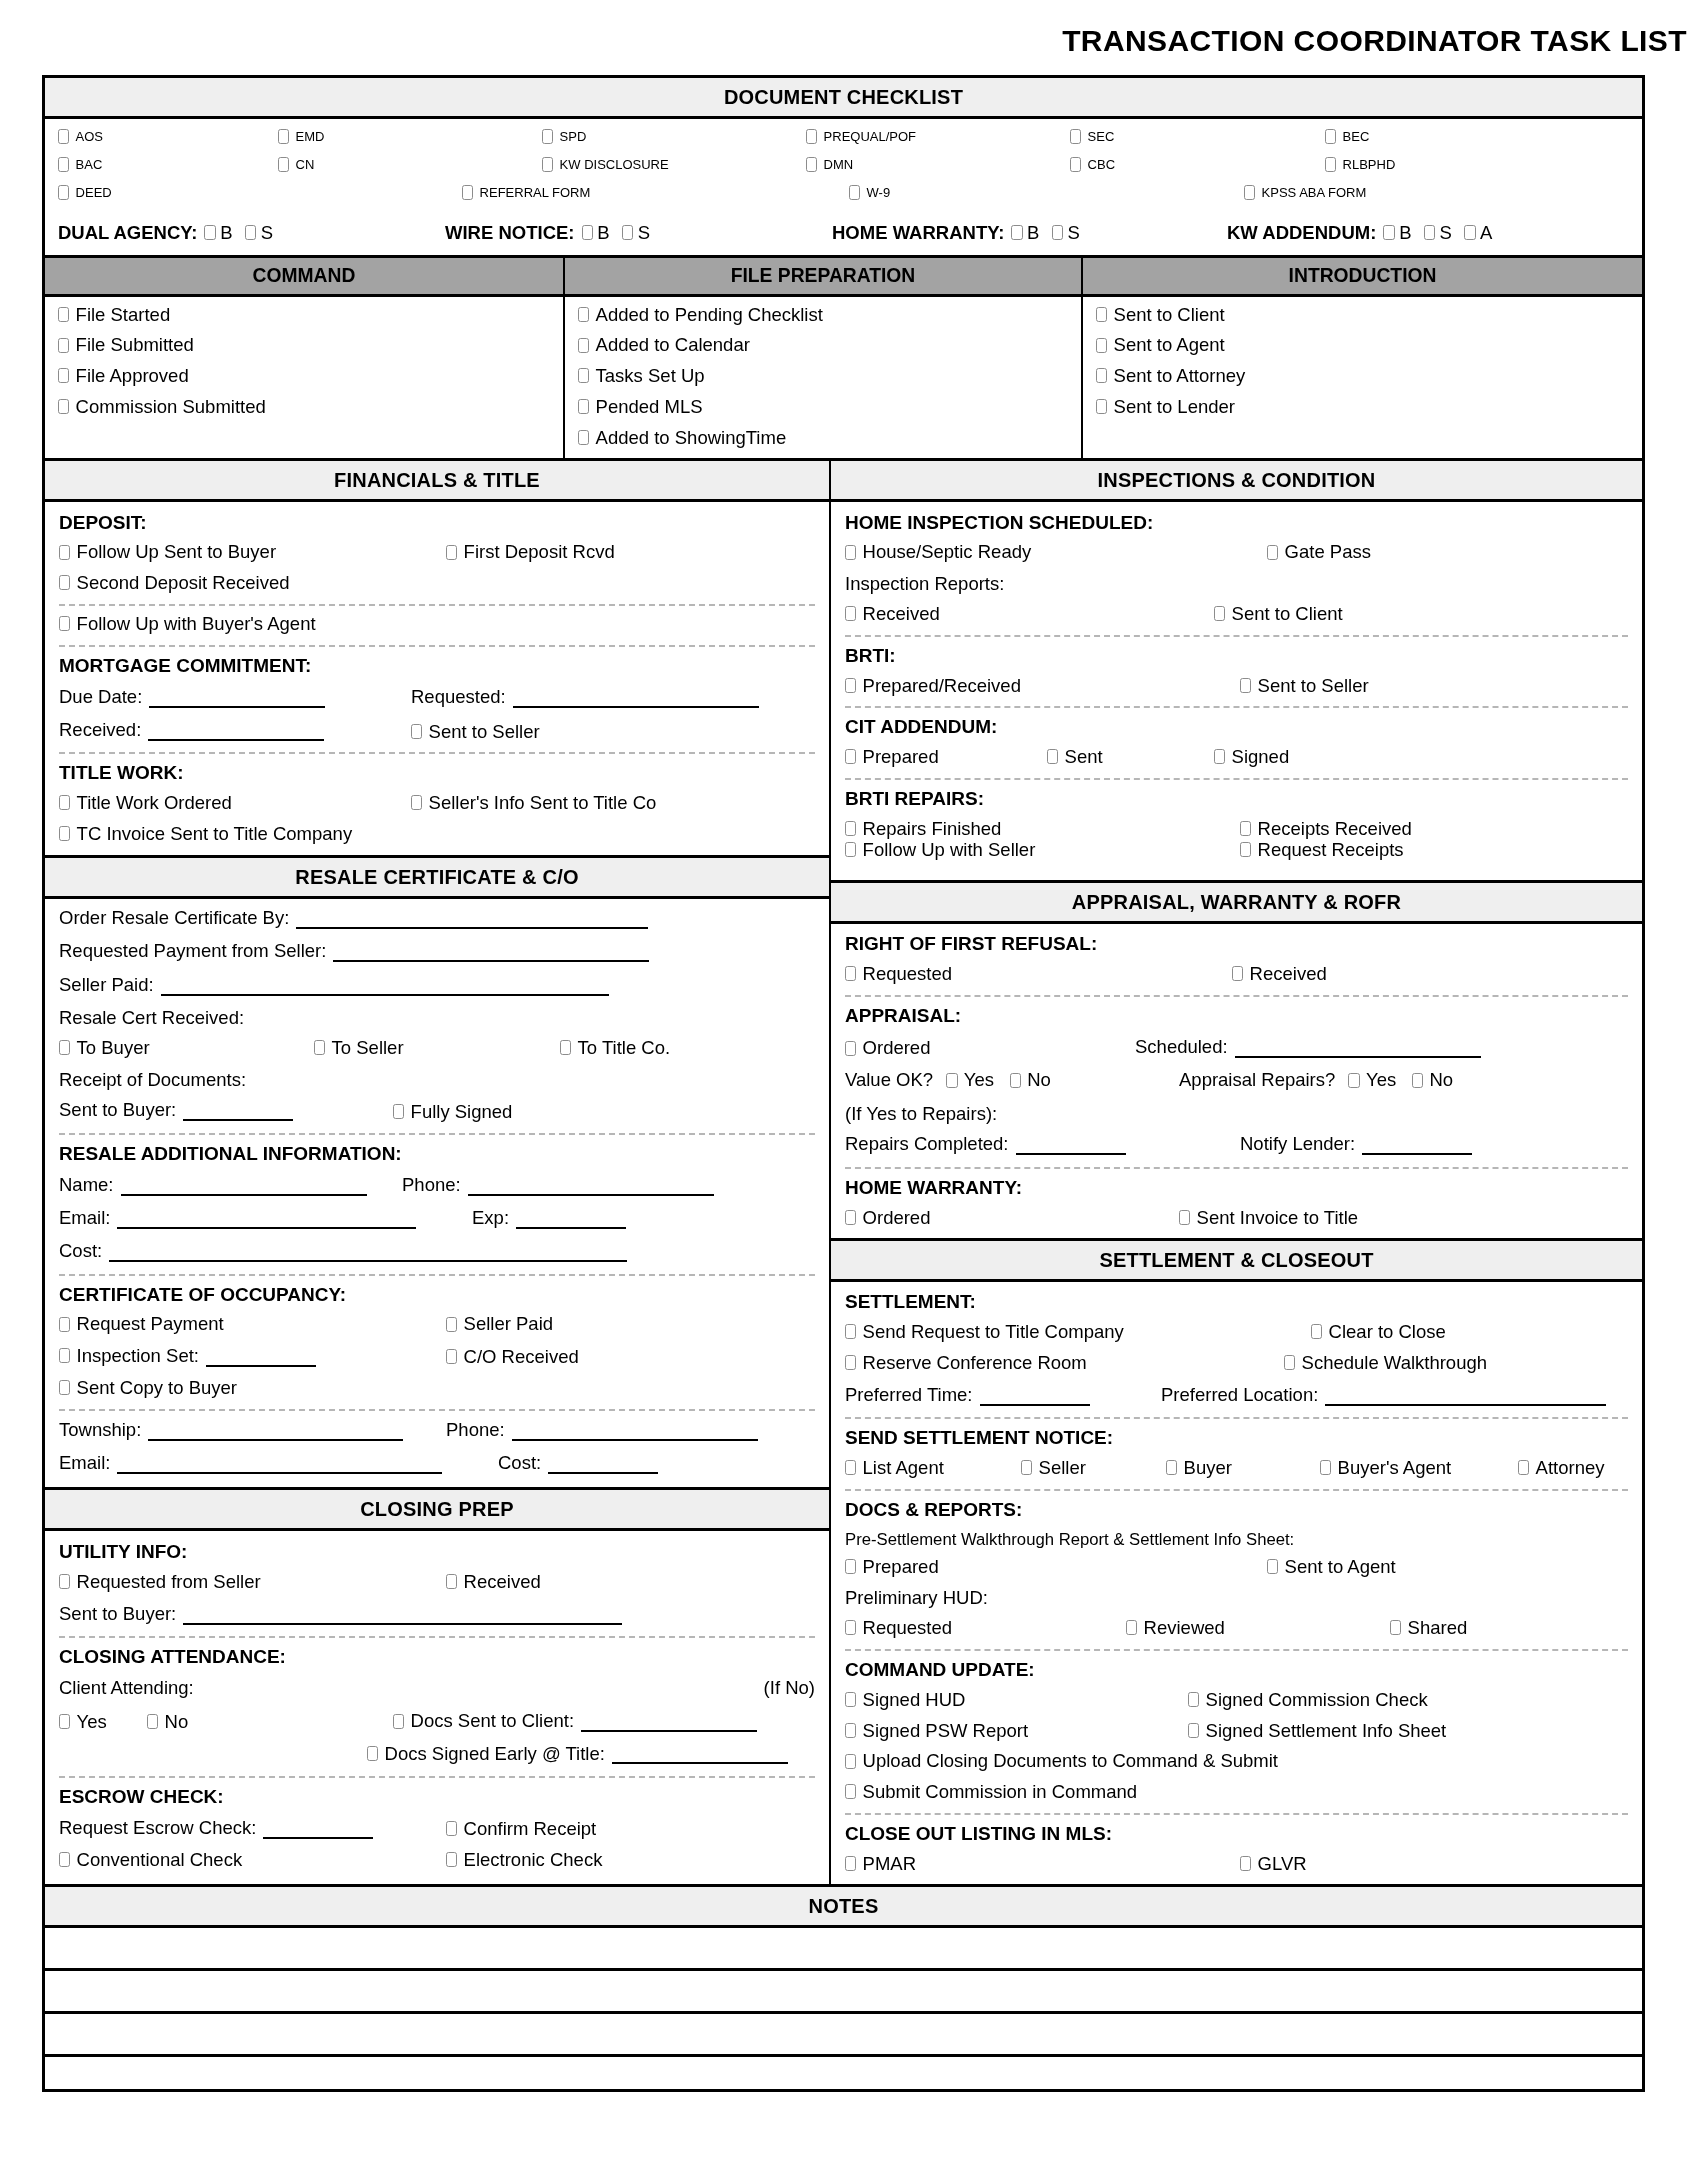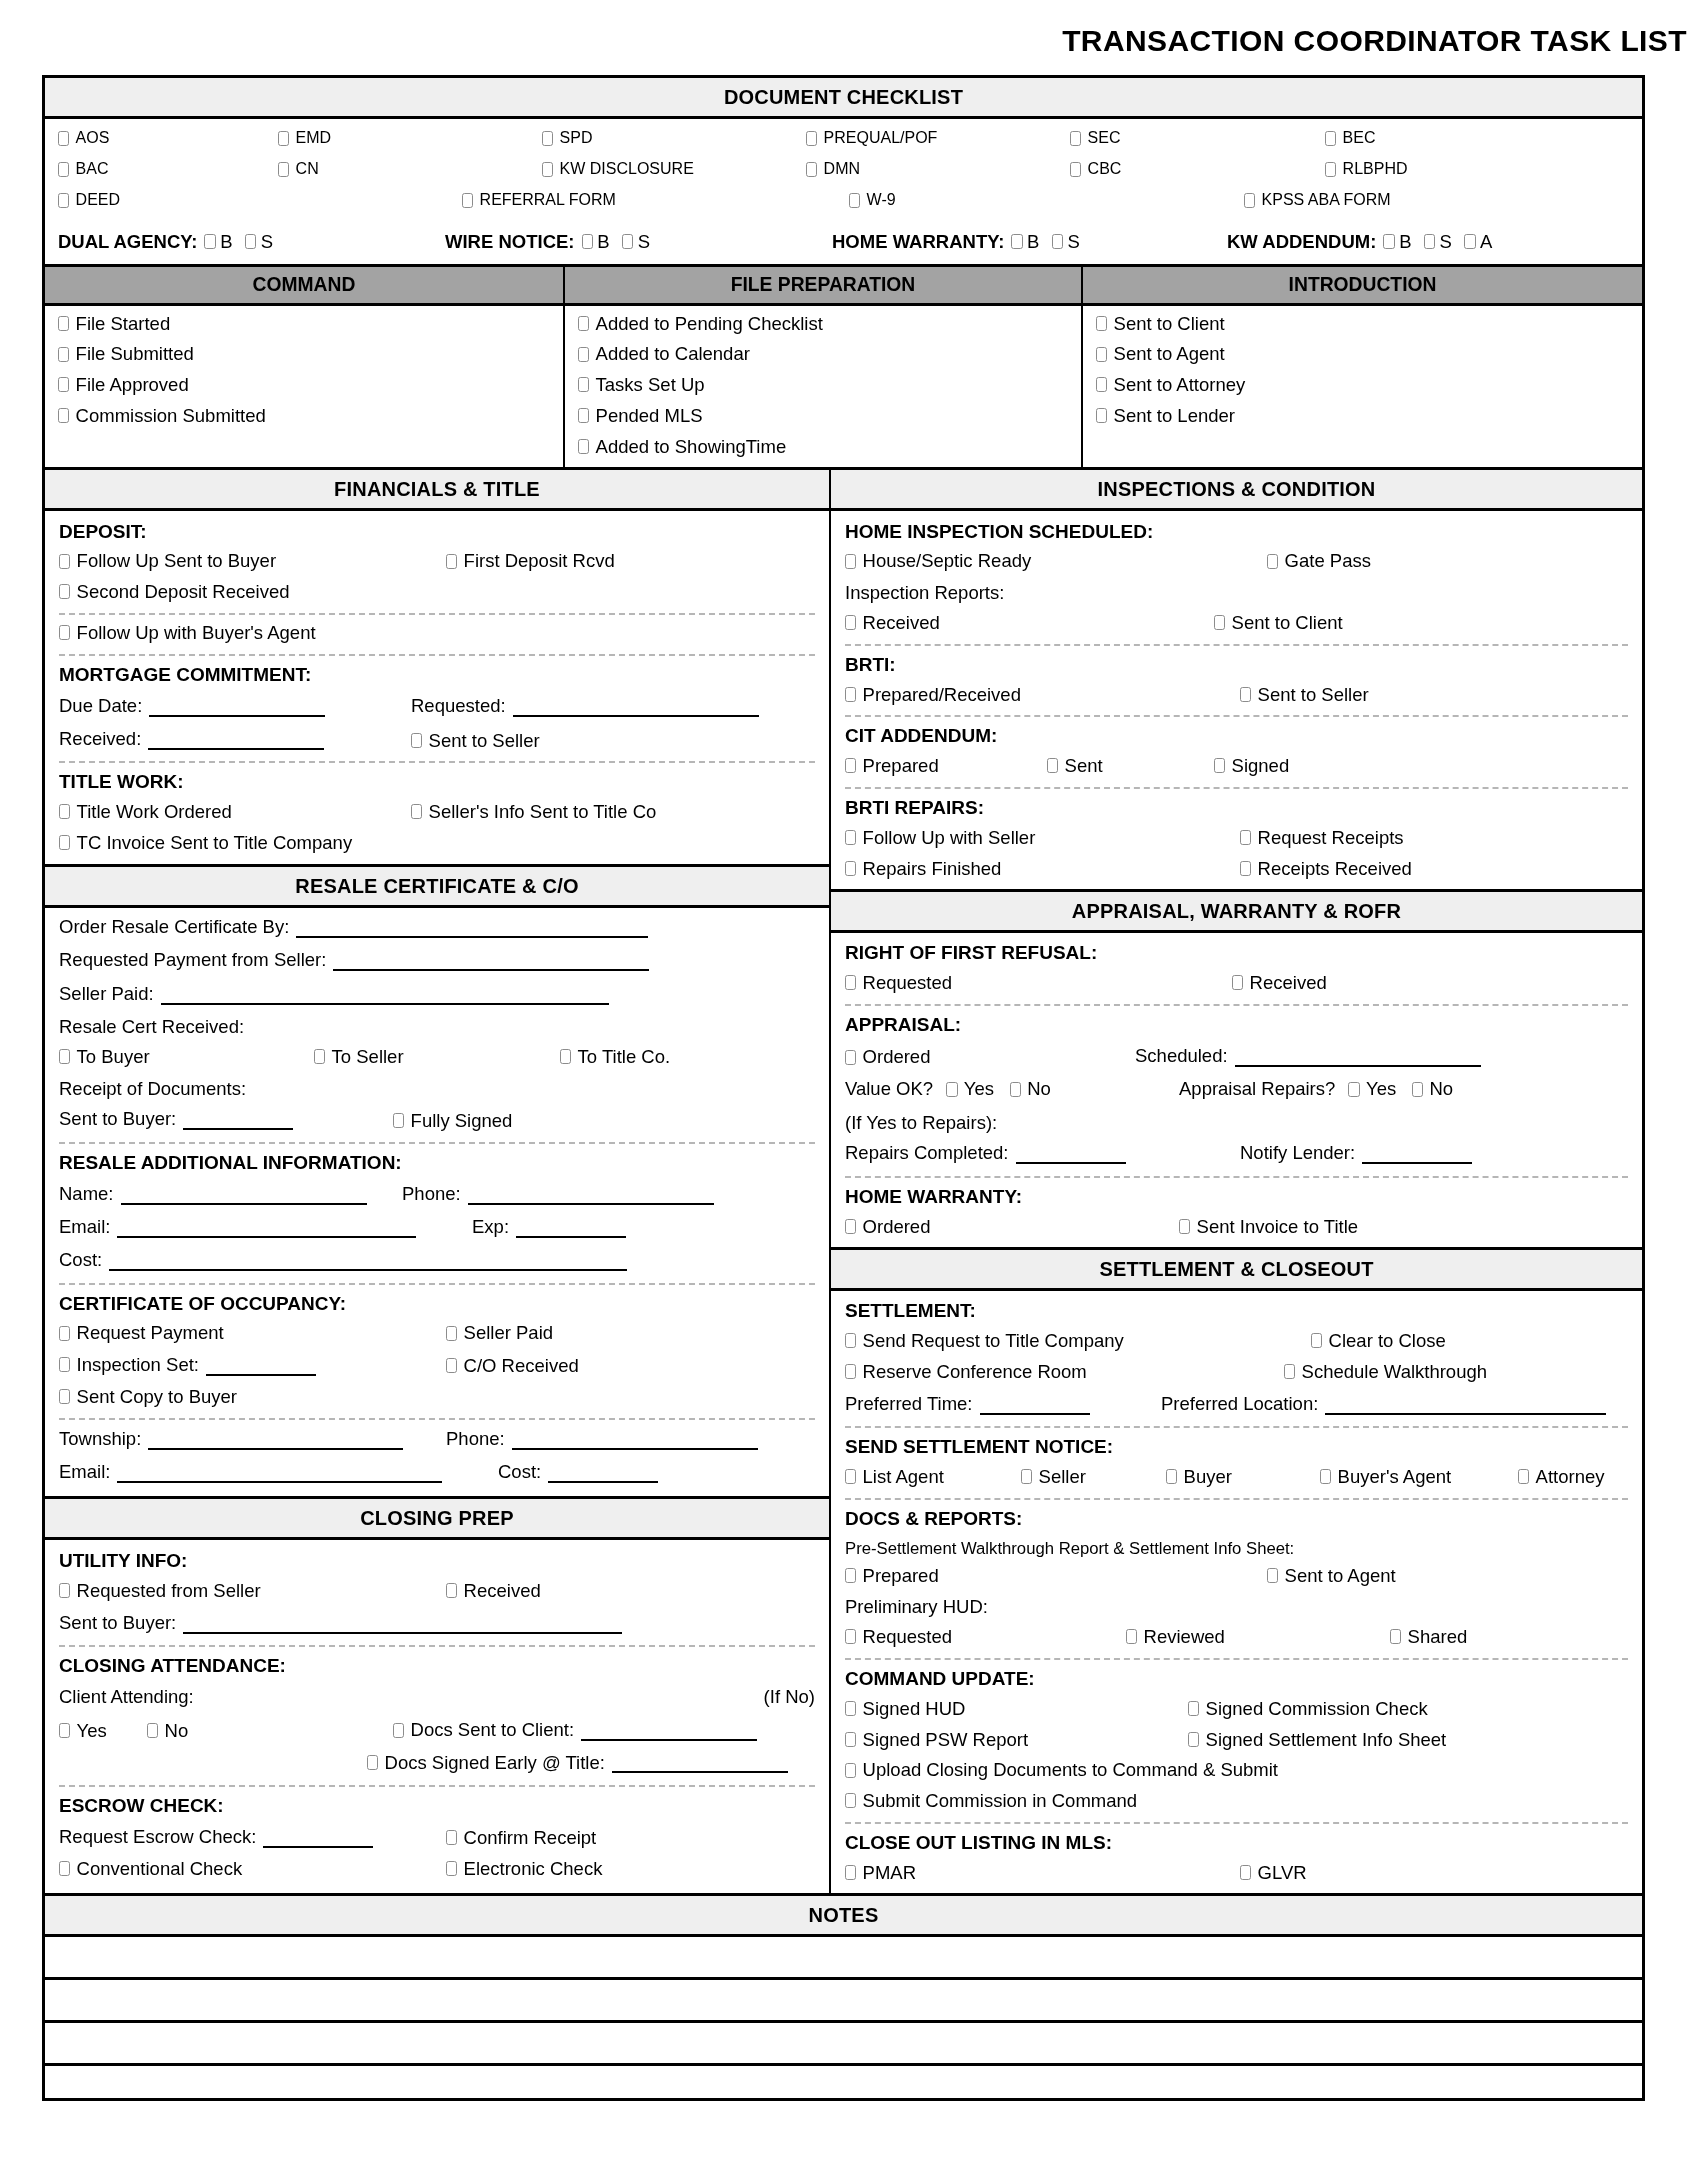--- a/index.html
+++ b/index.html
@@ -55,21 +55,21 @@
   .cbitem{
     display:flex;align-items:center;
     font-size:18.5px;
     line-height:1.05;
     white-space:nowrap;
   }
 
   
   .dc-grid{padding:10.5px 13px 4.4px 13px;}
   .dc-row{display:flex;margin-bottom:13px;}
-  .dc-cell{display:flex;align-items:center;font-size:16px;white-space:nowrap;}
+  .dc-cell{display:flex;align-items:center;font-size:13px;white-space:nowrap;}
 
   .dual-row{
     display:flex;align-items:center;
     padding:4.4px 13px 11.4px 13px;
     font-size:18.5px;
   }
   .dual-group{display:flex;align-items:center;white-space:nowrap;}
   .dual-group b{font-weight:bold;margin-right:7px;}
   .dual-opt{display:flex;align-items:center;margin-right:12.3px;}
   .dual-opt .cb{margin-right:4.4px;}
@@ -669,38 +669,38 @@
               </div>
             <div class="cbitem">
                 <span class="cb"></span>
                 <span>Signed</span>
               </div>
           </div>
 
           <div class="dash"></div>
 
           <div class="sublabel">BRTI REPAIRS:</div>
-          <div class="pairrow">
-            <div class="cbitem" style="width:395px">
-                <span class="cb"></span>
-                <span>Follow Up with Seller</span>
-              </div>
-            <div class="cbitem">
-                <span class="cb"></span>
-                <span>Request Receipts</span>
-              </div>
-          </div>
           <div class="pairrow" style="margin-bottom:1.8px">
             <div class="cbitem" style="width:395px">
                 <span class="cb"></span>
                 <span>Repairs Finished</span>
               </div>
             <div class="cbitem">
                 <span class="cb"></span>
                 <span>Receipts Received</span>
+              </div>
+          </div>
+          <div class="pairrow">
+            <div class="cbitem" style="width:395px">
+                <span class="cb"></span>
+                <span>Follow Up with Seller</span>
+              </div>
+            <div class="cbitem">
+                <span class="cb"></span>
+                <span>Request Receipts</span>
               </div>
           </div>
         </div>
 
         <div class="band thin-top">APPRAISAL, WARRANTY &amp; ROFR</div>
         <div class="sec">
           <div class="sublabel">RIGHT OF FIRST REFUSAL:</div>
           <div class="pairrow">
             <div class="cbitem" style="width:387px">
                 <span class="cb"></span>

